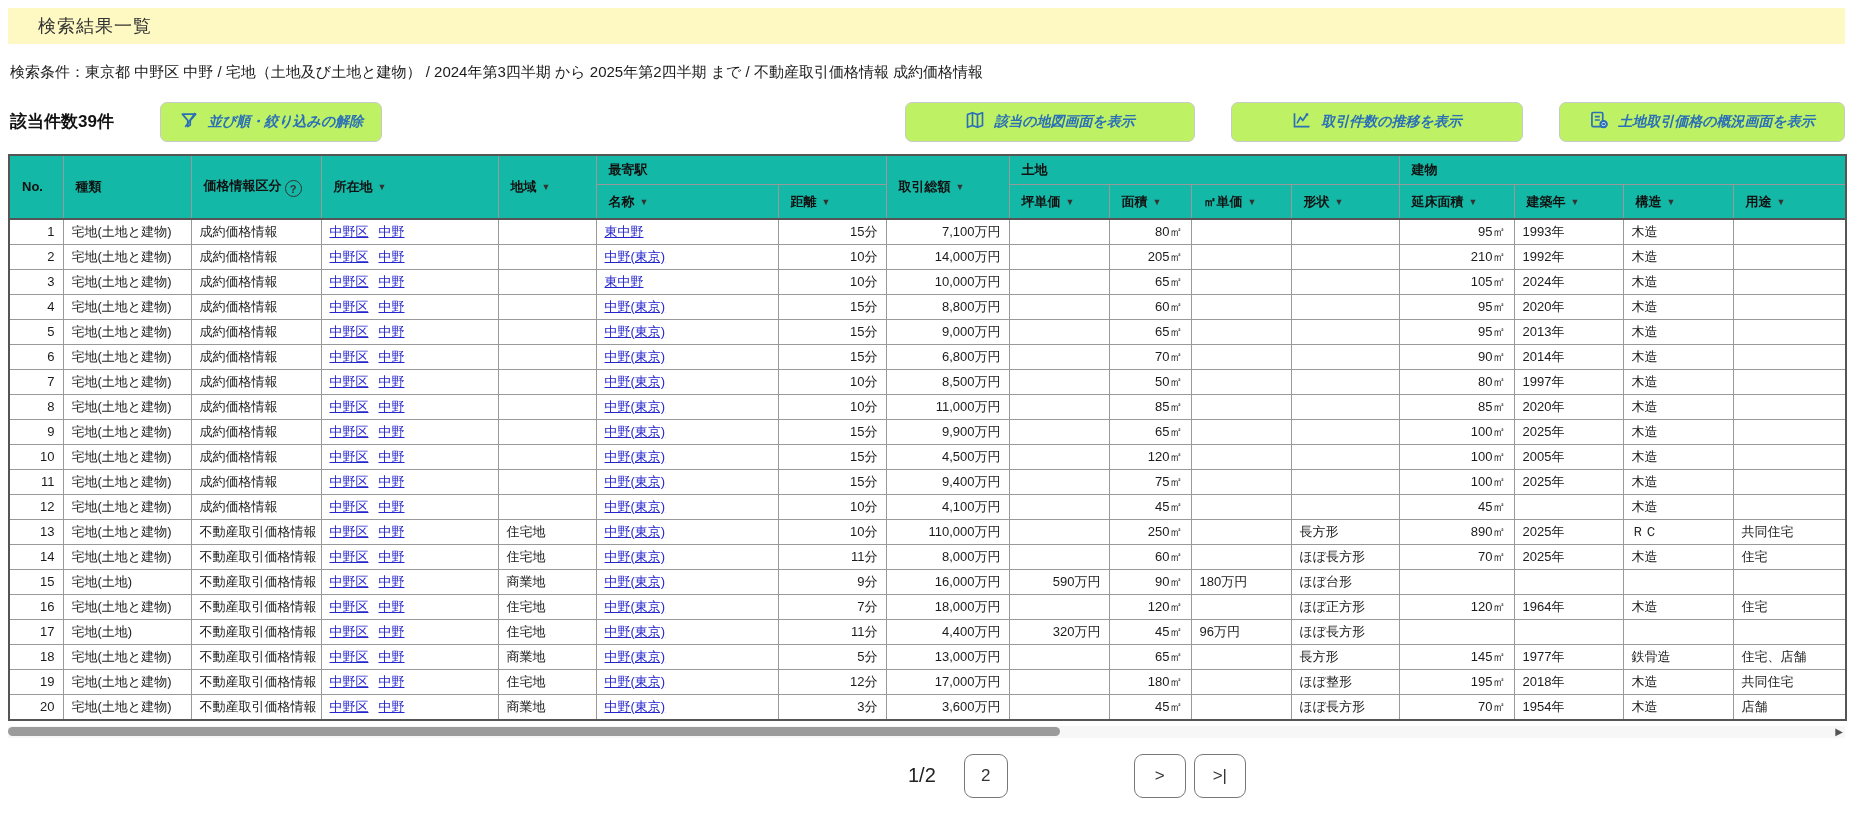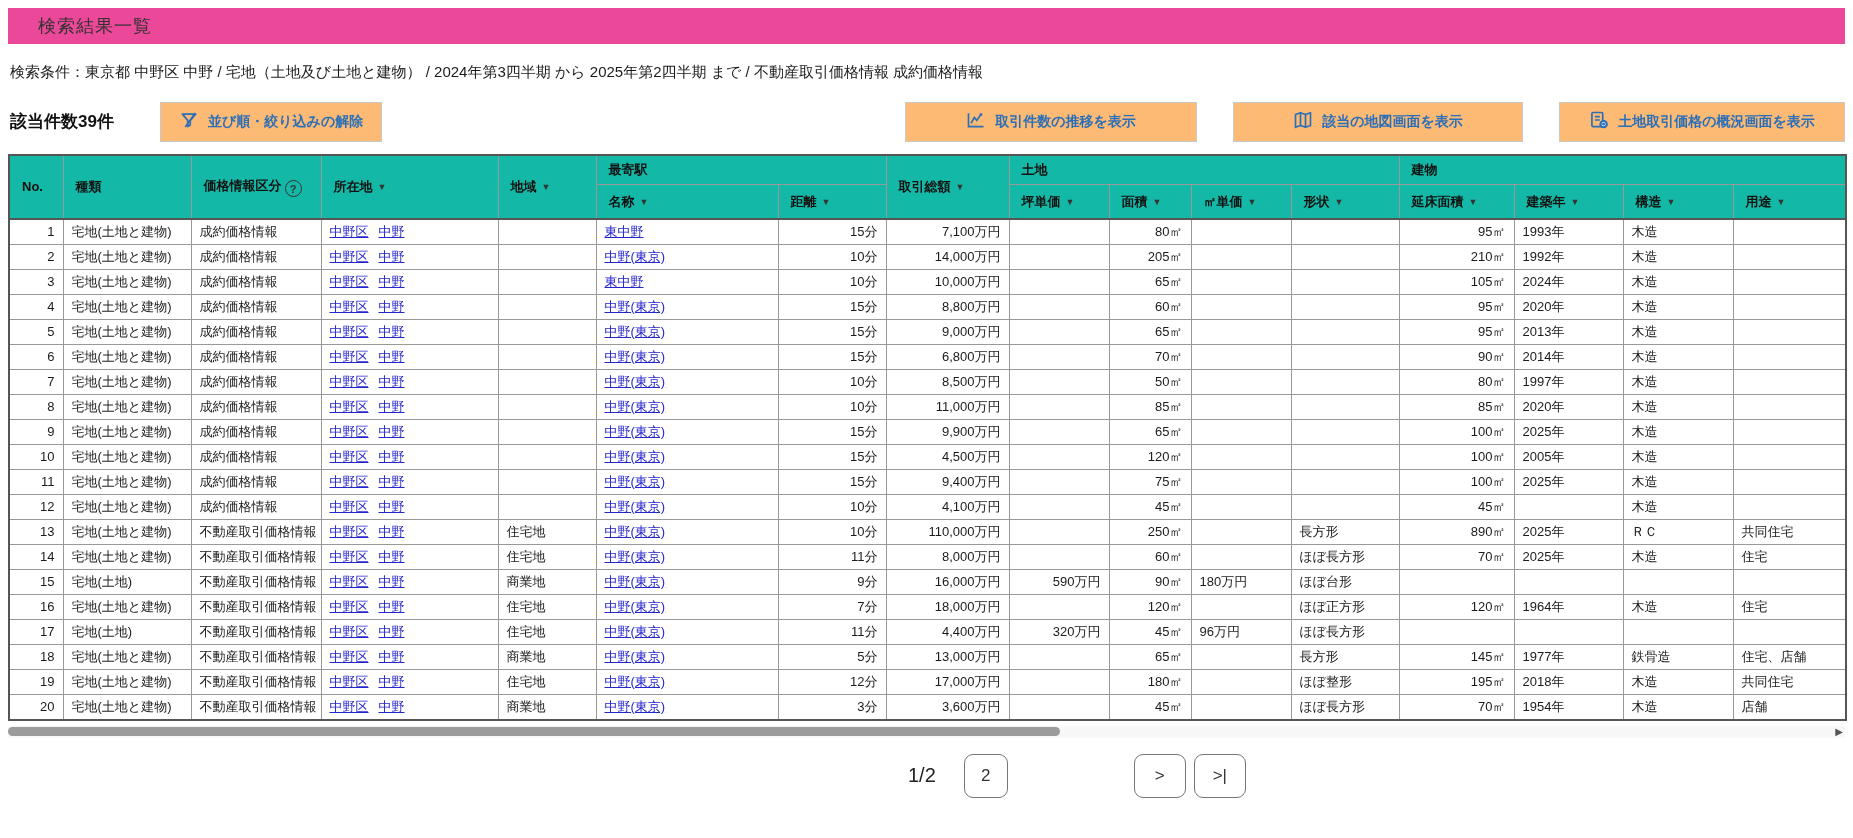--- a/index.html
+++ b/index.html
@@ -4,33 +4,33 @@
 <style>
   * { box-sizing: border-box; }
   html,body { margin:0; padding:0; }
   body {
     width:1853px; height:838px; overflow:hidden;
     background:#ffffff; color:#222;
     font-family:"Liberation Sans","DejaVu Sans",sans-serif;
     font-size:13px;
   }
   .title-bar {
-    margin:8px 8px 0 8px; height:36px; background:#ec4899;
+    margin:8px 8px 0 8px; height:36px; background:#fef9c3;
     display:flex; align-items:center; padding-left:30px;
     font-size:18px; color:#333; letter-spacing:1px;
   }
   .summary { margin:14px 0 0 10px; font-size:15px; color:#1b1b1b; line-height:1.85; }
   .summary b { font-weight:bold; }
 
   .toolbar { display:flex; align-items:center; margin:16px 8px 12px 10px;gap:20px; }
   .result-count { font-size:17px; font-weight:bold; color:#111; }
   .btn {
     display:flex; align-items:center; justify-content:center; gap:9px;
-    height:40px; background:#fdba74; border:1px solid #c9c9c9; border-radius:0;
-    color:#2a6fb8; font-size:14px; font-weight:bold; cursor:pointer; padding:0 18px;
+    height:40px; background:#bef264; border:1px solid #c9c9c9; border-radius:7px;
+    color:#2a6fb8; font-size:14px; font-weight:bold; cursor:pointer; padding:0 18px;font-style:italic;
   }
   .btn svg { flex:0 0 auto; }
   .btn-clear { margin-left:26px; }
   .toolbar .spacer { flex:1; }
   .btn-right { margin-left:16px; }
   .btn-chart { width:292px; } .btn-map { width:290px; } .btn-overview { width:286px; }
 
   table.results {
     border-collapse:collapse; table-layout:fixed;
     margin-left:8px; width:1837px;
@@ -88,39 +88,39 @@
       <svg viewBox="0 0 24 24" width="20" height="20" fill="none" stroke="currentColor" stroke-width="2" stroke-linejoin="round">
           <path d="M4 5h16l-6.5 7.5V18l-3 1.8v-7.3L4 5z"></path>
           <line x1="19.5" y1="3.5" x2="7.5" y2="20.5"></line>
         </svg>
     </span>
     <span>並び順・絞り込みの解除</span>
   </button>
 
   <span class="spacer"></span>
 
+  <button class="btn btn-right btn-map">
+    <span>
+      <svg viewBox="0 0 24 24" width="20" height="20" fill="none" stroke="currentColor" stroke-width="2" stroke-linejoin="round">
+          <path d="M3 5.5l6-2.3 6 2.3 6-2.3v15.3l-6 2.3-6-2.3-6 2.3V5.5z"></path>
+          <path d="M9 3.2v15.3M15 5.5v15.3"></path>
+        </svg>
+    </span>
+    <span>該当の地図画面を表示</span>
+  </button>
+
   <button class="btn btn-right btn-chart">
     <span>
       <svg viewBox="0 0 24 24" width="20" height="20" fill="none" stroke="currentColor" stroke-width="2">
           <path d="M3 4v16h18"></path>
           <path d="M6 16l4-7 3 3.5L18 5"></path>
           <path d="M16.5 5h2v2"></path>
         </svg>
     </span>
     <span>取引件数の推移を表示</span>
-  </button>
-
-  <button class="btn btn-right btn-map">
-    <span>
-      <svg viewBox="0 0 24 24" width="20" height="20" fill="none" stroke="currentColor" stroke-width="2" stroke-linejoin="round">
-          <path d="M3 5.5l6-2.3 6 2.3 6-2.3v15.3l-6 2.3-6-2.3-6 2.3V5.5z"></path>
-          <path d="M9 3.2v15.3M15 5.5v15.3"></path>
-        </svg>
-    </span>
-    <span>該当の地図画面を表示</span>
   </button>
 
   <button class="btn btn-right btn-overview">
     <span>
       <svg viewBox="0 0 24 24" width="20" height="20" fill="none" stroke="currentColor" stroke-width="2">
           <rect x="3.5" y="3" width="13" height="17" rx="1.5"></rect>
           <path d="M7 8h6M7 12h6"></path>
           <circle cx="17.5" cy="17" r="4" fill="#ffffff"></circle>
           <circle cx="17.5" cy="17" r="3.5"></circle>
           <path d="M15.8 17h3.4M17.5 15.3v3.4"></path>

